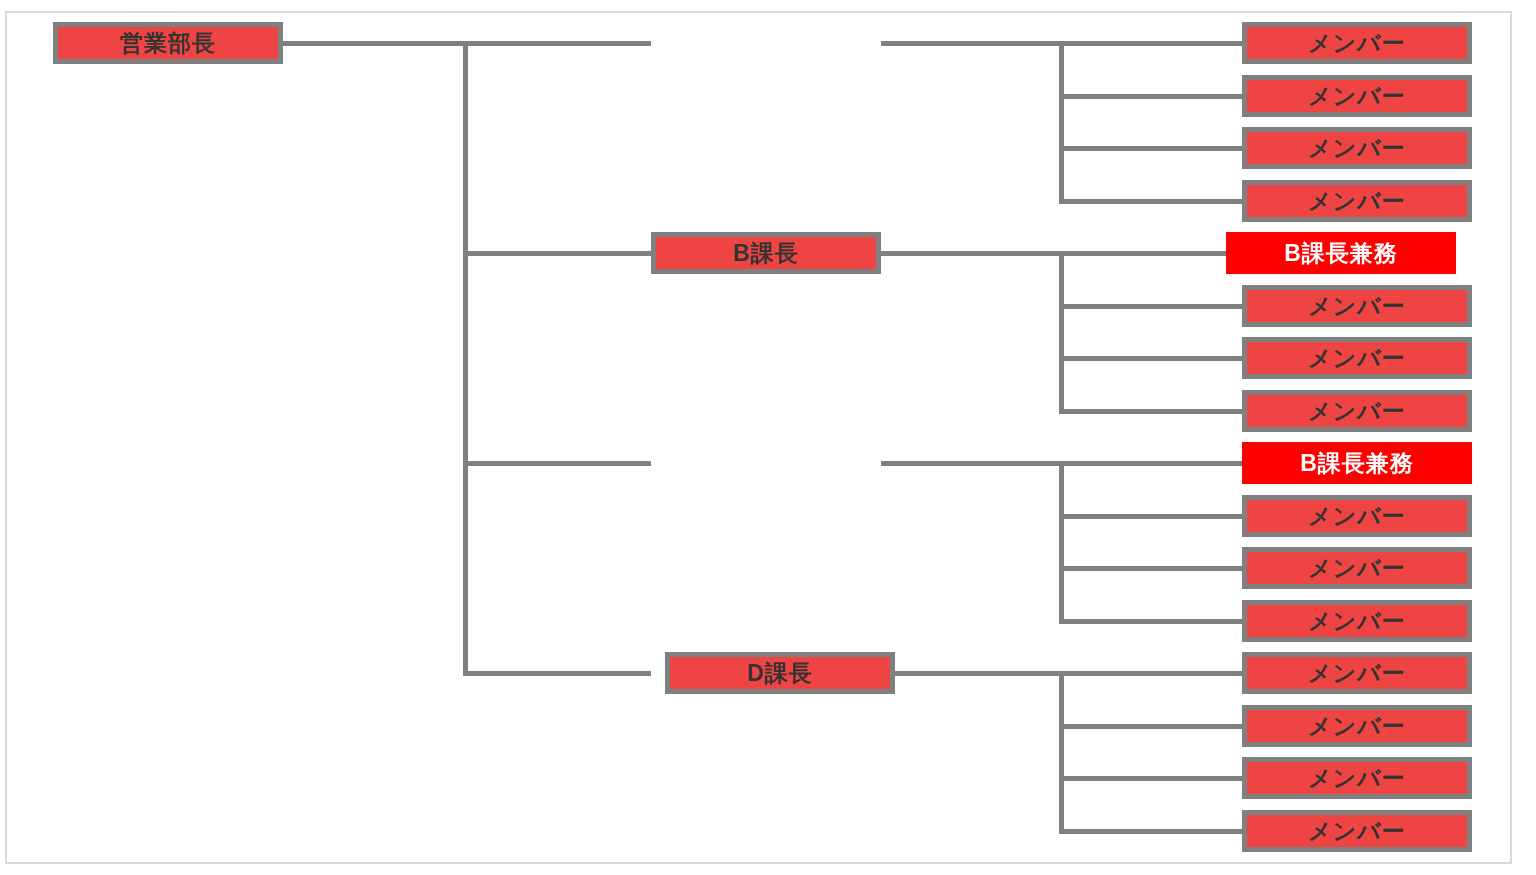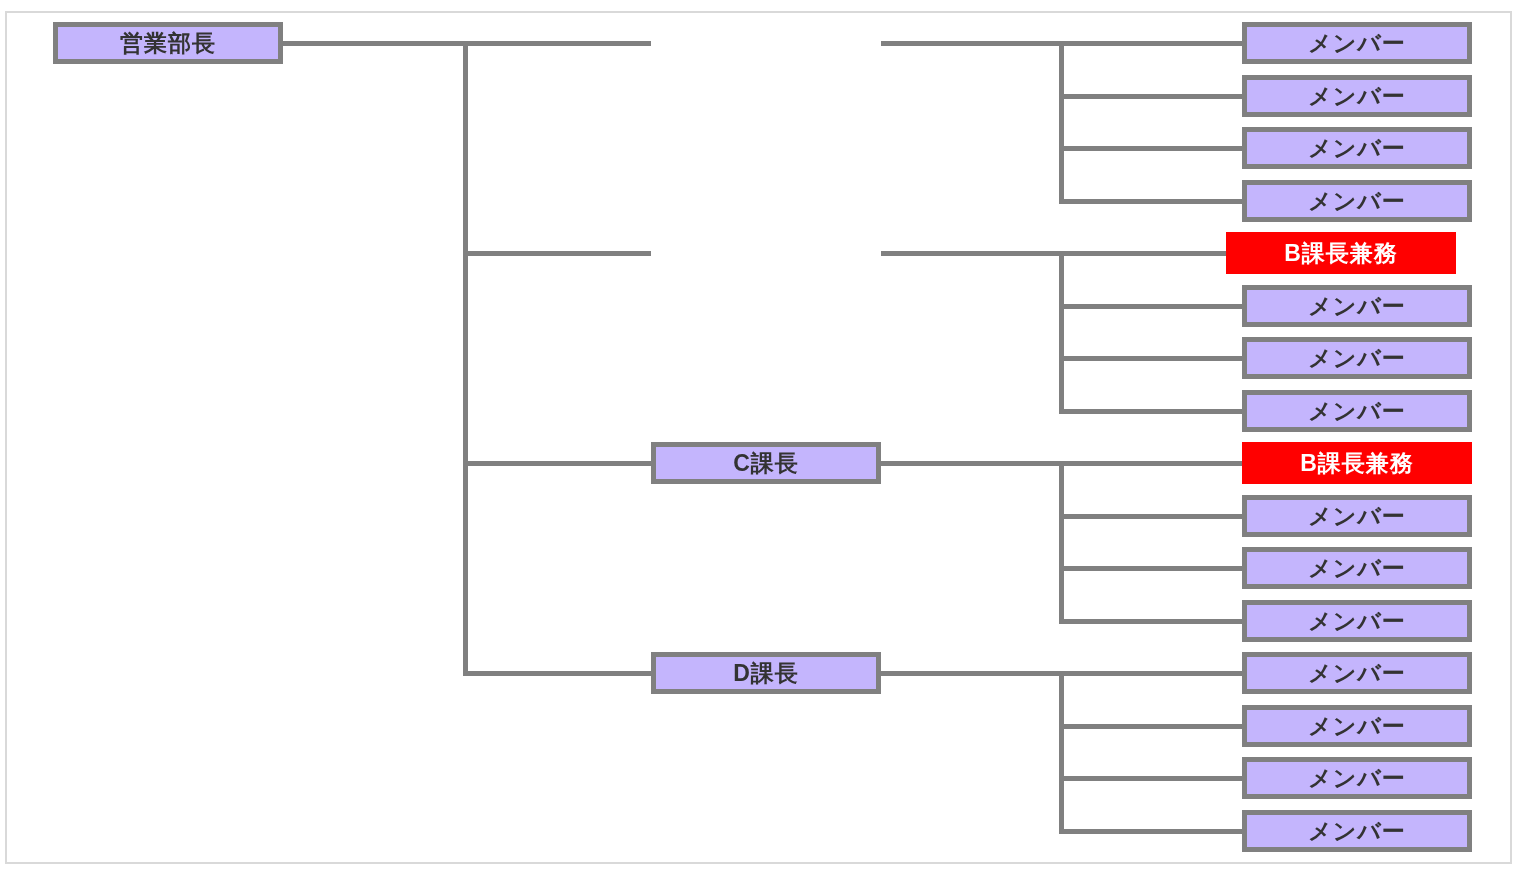--- a/index.html
+++ b/index.html
@@ -35,21 +35,21 @@
     box-sizing: border-box;
     display: flex;
     align-items: center;
     justify-content: center;
     font-size: 23px;
     font-weight: bold;
     letter-spacing: 1px;
     white-space: nowrap;
   }
   .node.gray {
-    background: #c4b5fd;
+    background: #ef4444;
     border: 5px solid #808080;
     color: #333333;
   }
   .node.red {
     background: #ff0000;
     border: none;
     color: #ffffff;
   }
 </style>
 </head>
@@ -86,24 +86,24 @@
   <div class="line" style="left:881px;top:671px;width:361px;height:5px"></div>
   <div class="line" style="left:1059px;top:671px;width:5px;height:163px"></div>
   <div class="line" style="left:1062px;top:724px;width:180px;height:5px"></div>
   <div class="line" style="left:1062px;top:776px;width:180px;height:5px"></div>
   <div class="line" style="left:1062px;top:829px;width:180px;height:5px"></div>
 
   <div class="node gray" style="left:53px;top:22px">
     <span>営業部長</span>
   </div>
 
-  <div class="node gray" style="left:651px;top:442px">
-    <span>C課長</span>
+  <div class="node gray" style="left:651px;top:232px">
+    <span>B課長</span>
   </div>
-  <div class="node gray" style="left:651px;top:652px">
+  <div class="node gray" style="left:665px;top:652px">
     <span>D課長</span>
   </div>
 
   <div class="node gray" style="left:1242px;top:22px">
     <span>メンバー</span>
   </div>
   <div class="node gray" style="left:1242px;top:75px">
     <span>メンバー</span>
   </div>
   <div class="node gray" style="left:1242px;top:127px">

